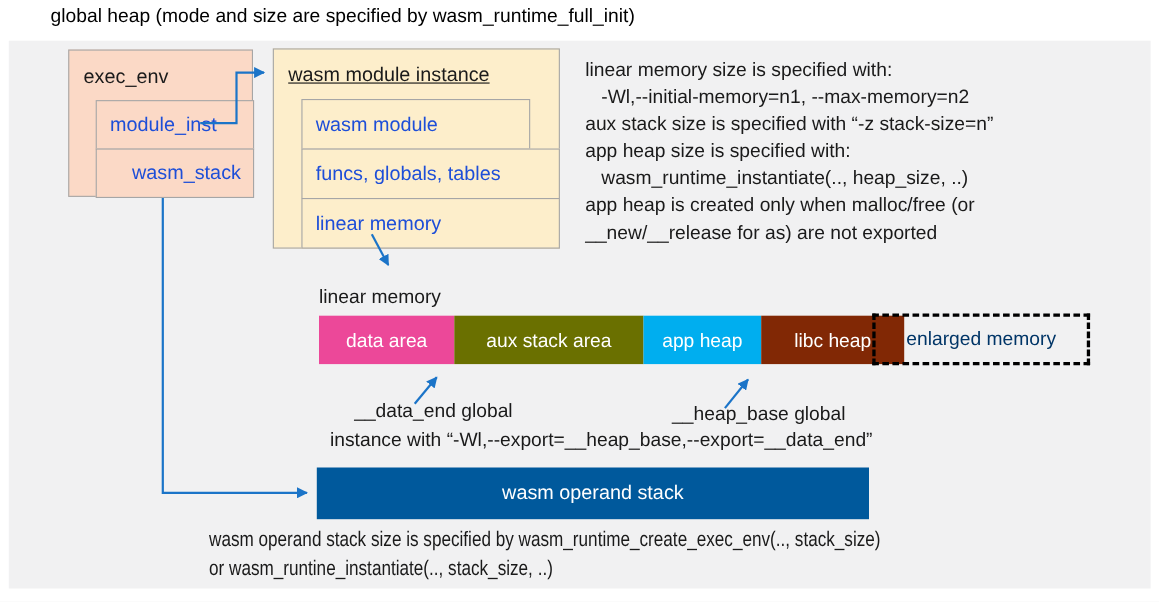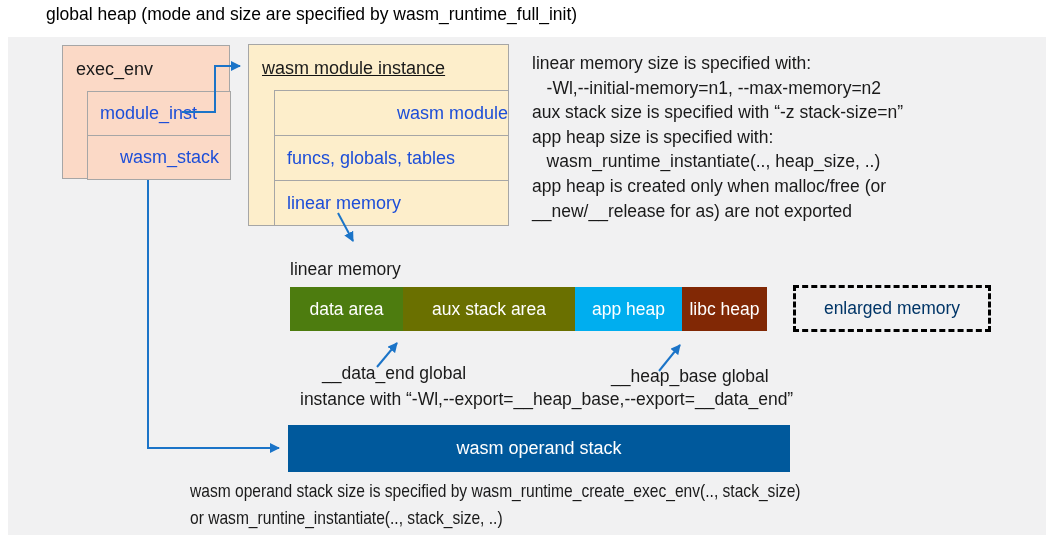--- a/index.html
+++ b/index.html
@@ -86,21 +86,21 @@
   <div class="cell" style="left: 24px; top: 45px; width: 144px; height: 45px; background-color: rgb(251, 217, 198);">
     <span>module_inst</span>
   </div>
   <div class="cell" style="left: 24px; top: 89px; width: 144px; height: 45px; background-color: rgb(251, 217, 198); padding-left: 32px;">
     <span>wasm_stack</span>
   </div>
 </div>
 
 <div class="abs box mod-inst-box" style="background-color: rgb(253, 238, 203);">
   <div class="box-header">wasm module instance</div>
-  <div class="cell" style="left: 25px; top: 45px; width: 235px; height: 46px; background-color: rgb(253, 238, 203); justify-content: flex-end;">
+  <div class="cell" style="left: 25px; top: 45px; width: 208px; height: 46px; background-color: rgb(253, 238, 203);">
     <span>wasm module</span>
   </div>
   <div class="cell" style="left: 25px; top: 90px; width: 235px; height: 46px; background-color: rgb(253, 238, 203);">
     <span>funcs, globals, tables</span>
   </div>
   <div class="cell" style="left: 25px; top: 135px; width: 235px; height: 46px; background-color: rgb(253, 238, 203);">
     <span>linear memory</span>
   </div>
 </div>
 
@@ -108,30 +108,30 @@
    -Wl,--initial-memory=n1, --max-memory=n2
 aux stack size is specified with “-z stack-size=n”
 app heap size is specified with:
    wasm_runtime_instantiate(.., heap_size, ..)
 app heap is created only when malloc/free (or
 __new/__release for as) are not exported</div>
 
 <div class="abs lm-label">linear memory</div>
 
 <div class="abs membar">
-  <div class="seg" style="width: 113px; background-color: #4d7c0f;">
+  <div class="seg" style="width: 123px; background-color: #ec4899;">
     <span>data area</span>
   </div>
   <div class="seg" style="width: 172px; background-color: rgb(106, 112, 0);">
     <span>aux stack area</span>
   </div>
   <div class="seg" style="width: 107px; background-color: rgb(0, 174, 239);">
     <span>app heap</span>
   </div>
-  <div class="seg" style="width: 85px; background-color: rgb(129, 40, 5);">
+  <div class="seg" style="width: 130px; background-color: rgb(129, 40, 5);">
     <span>libc heap</span>
   </div>
 </div>
 
 <div class="abs enlarged" style="color: rgb(0, 53, 103);">enlarged memory</div>
 
 <div class="abs small-label" style="left:322px; top:363px;">__data_end global</div>
 <div class="abs small-label" style="left:611px; top:366px;">__heap_base global</div>
 <div class="abs small-label" style="left:300px; top:389px;">instance with “-Wl,--export=__heap_base,--export=__data_end”</div>
 

